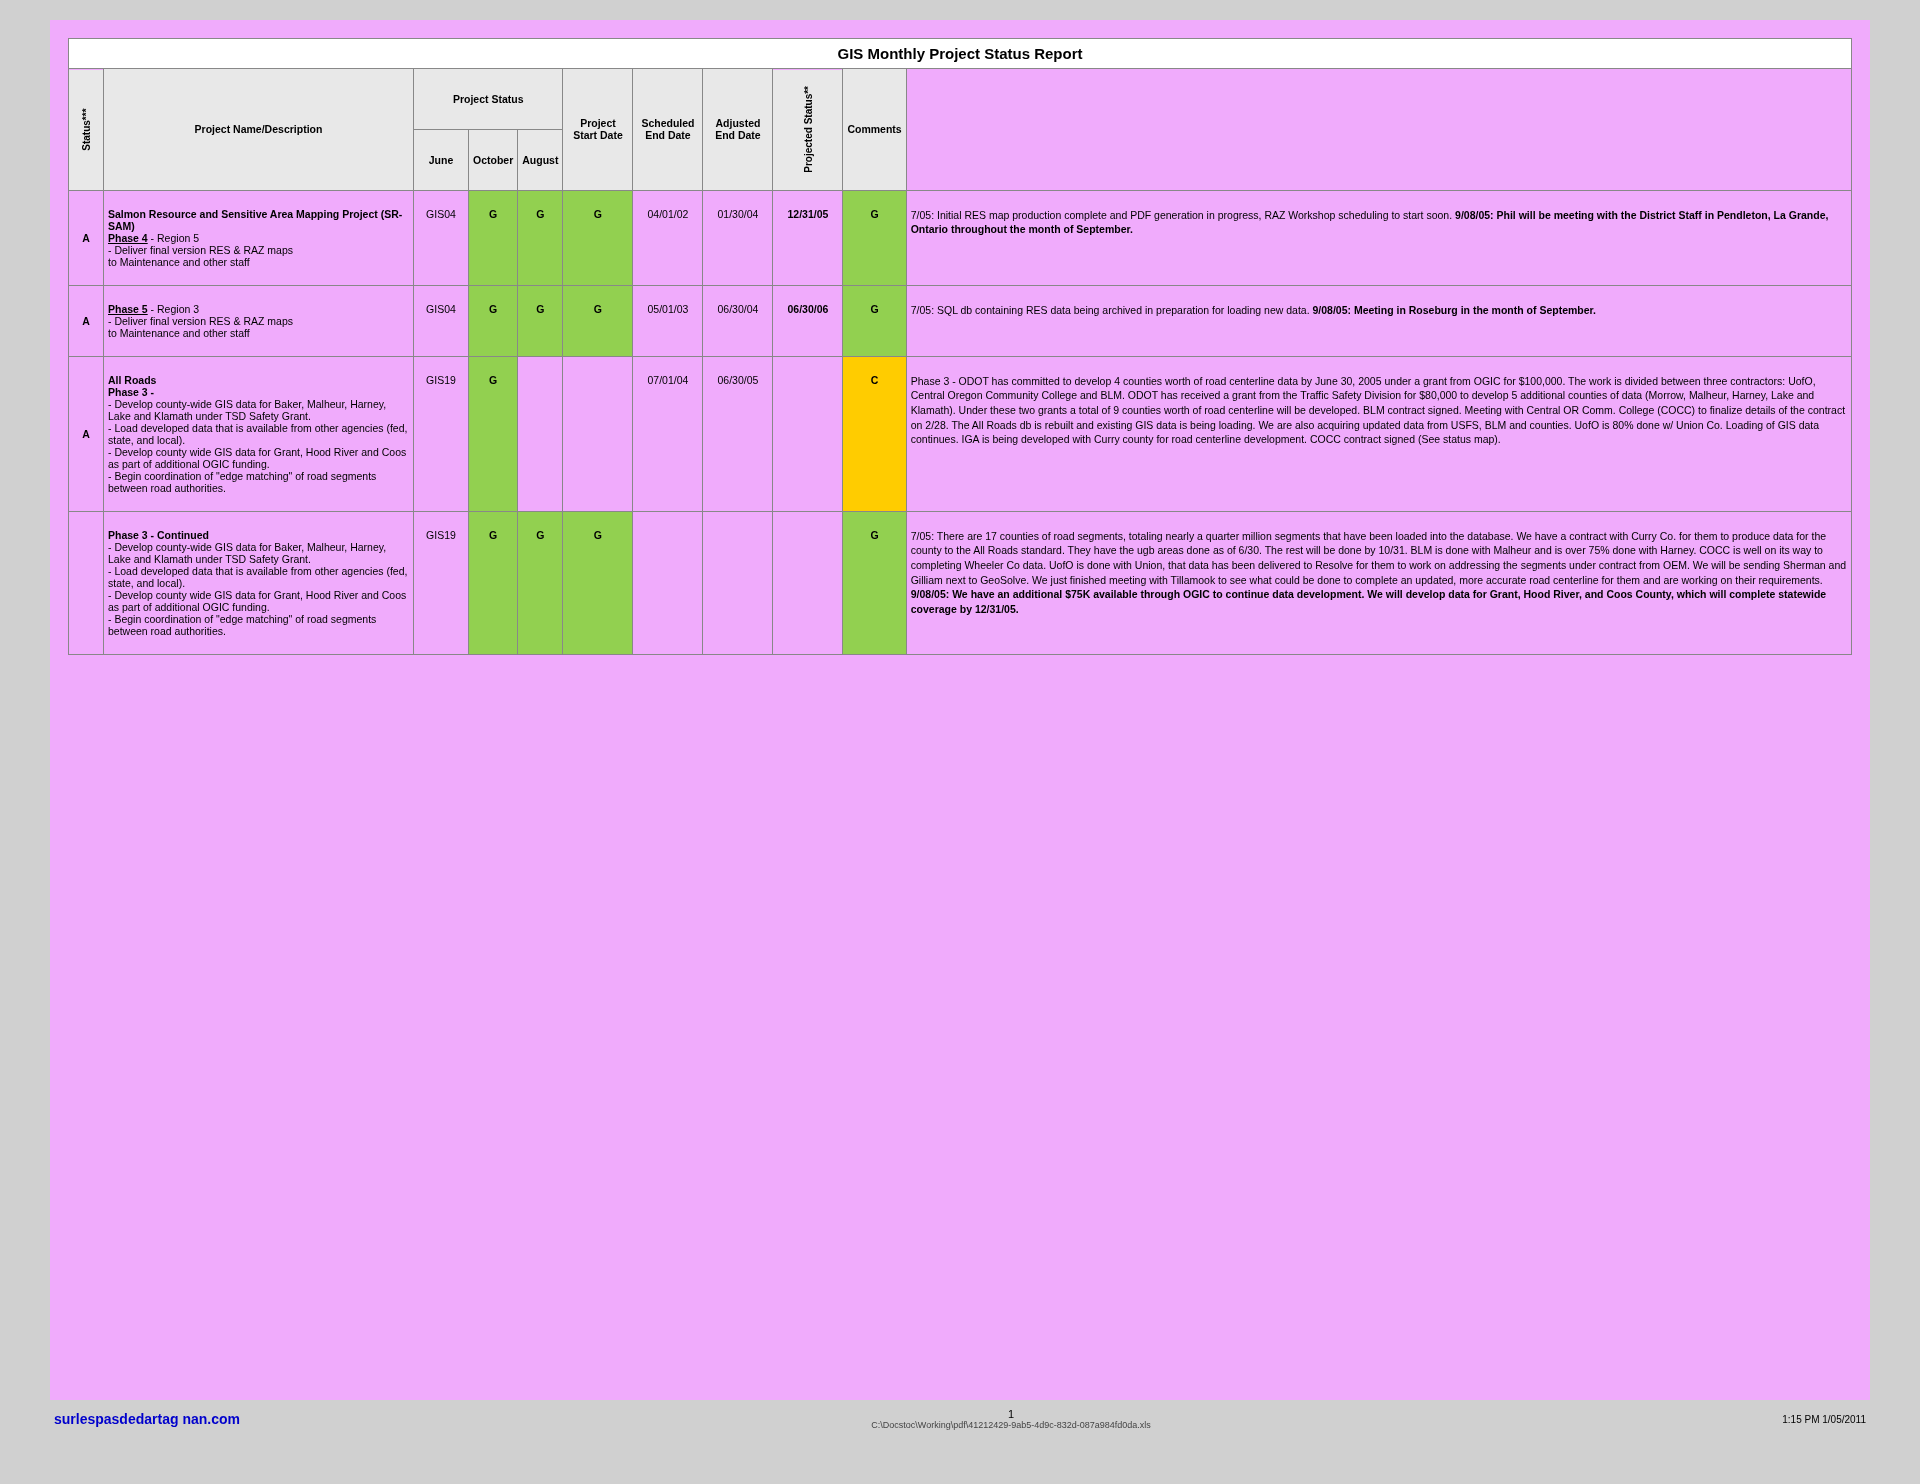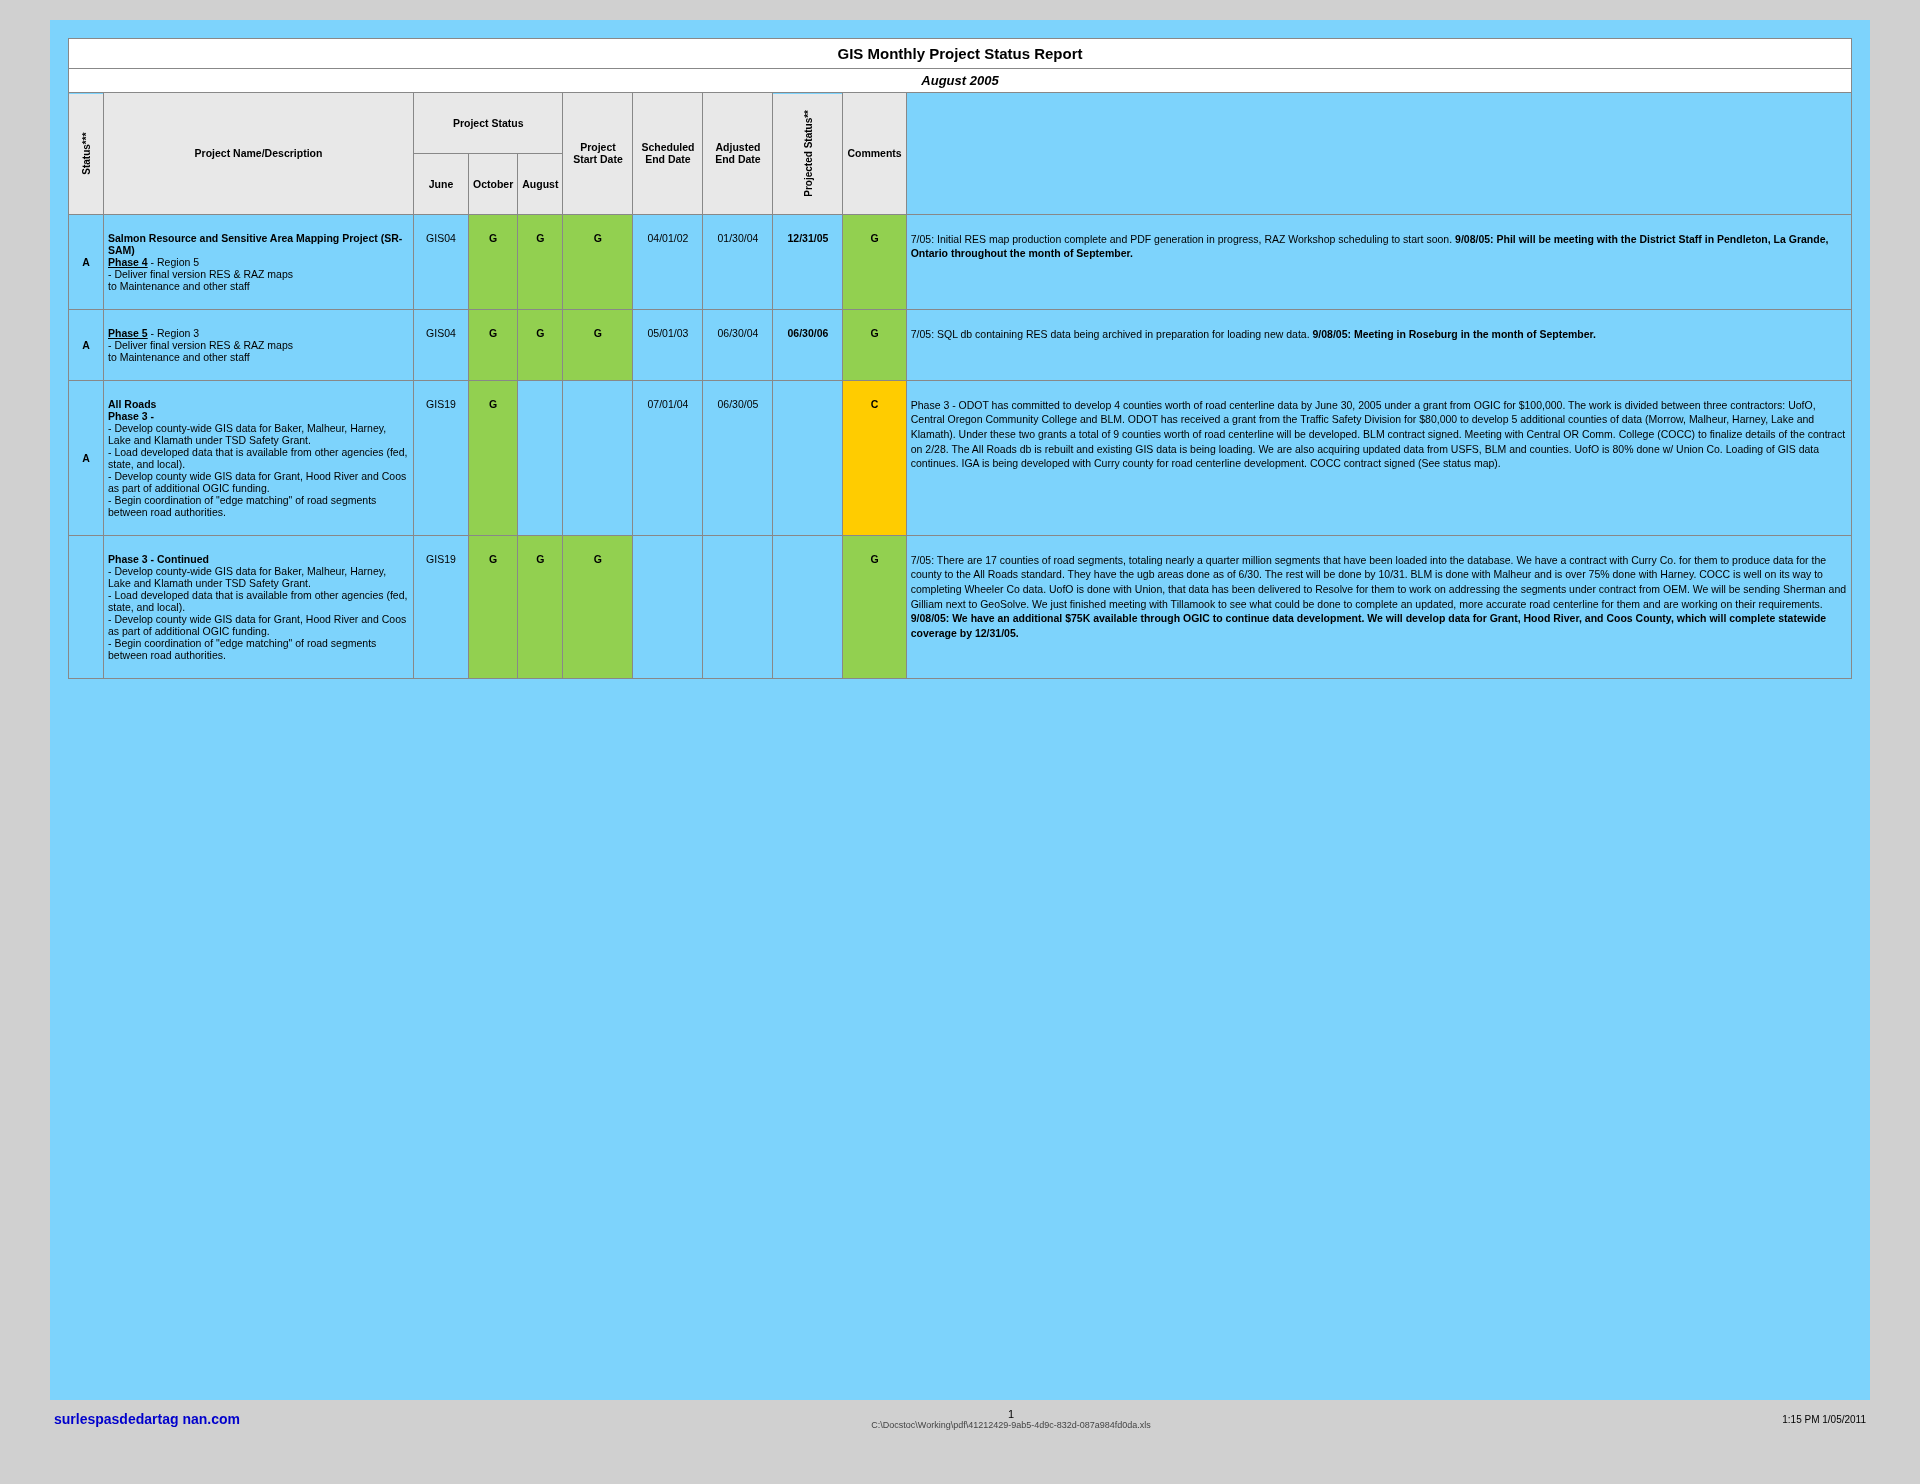--- a/index.html
+++ b/index.html
@@ -7,21 +7,21 @@
       background: #d0d0d0;
       font-family: Arial, sans-serif;
       font-size: 11px;
       display: flex;
       flex-direction: column;
       align-items: center;
       padding: 20px;
       min-height: 1484px;
     }
     .page {
-      background: #7dd3fc;
+      background: #f0abfc;
       width: 1820px;
       min-height: 1380px;
       padding: 18px 18px 18px 18px;
       position: relative;
     }
     .report-title {
       text-align: center;
       font-size: 15px;
       font-weight: bold;
       border: 1px solid #888;
@@ -123,21 +123,20 @@
     .footer-path {
       font-size: 9px;
       color: #444;
     }
   </style>
 </head>
 <body>
 
 <div class="page">
   <div class="report-title">GIS Monthly Project Status Report</div>
-  <div class="report-subtitle">August 2005</div>
 
   <table>
     <thead>
       <tr class="header-row-top">
         <th rowspan="2" class="col-status header-rotated"><span>Status***</span></th>
         <th rowspan="2" class="col-project-name"><span>Project Name/Description</span></th>
         <th colspan="3" class="header-project-status"><span>Project Status</span></th>
         <th rowspan="2" class="col-start-date"><span>Project Start Date</span></th>
         <th rowspan="2" class="col-end-date"><span>Scheduled End Date</span></th>
         <th rowspan="2" class="col-adjusted"><span>Adjusted End Date</span></th>

